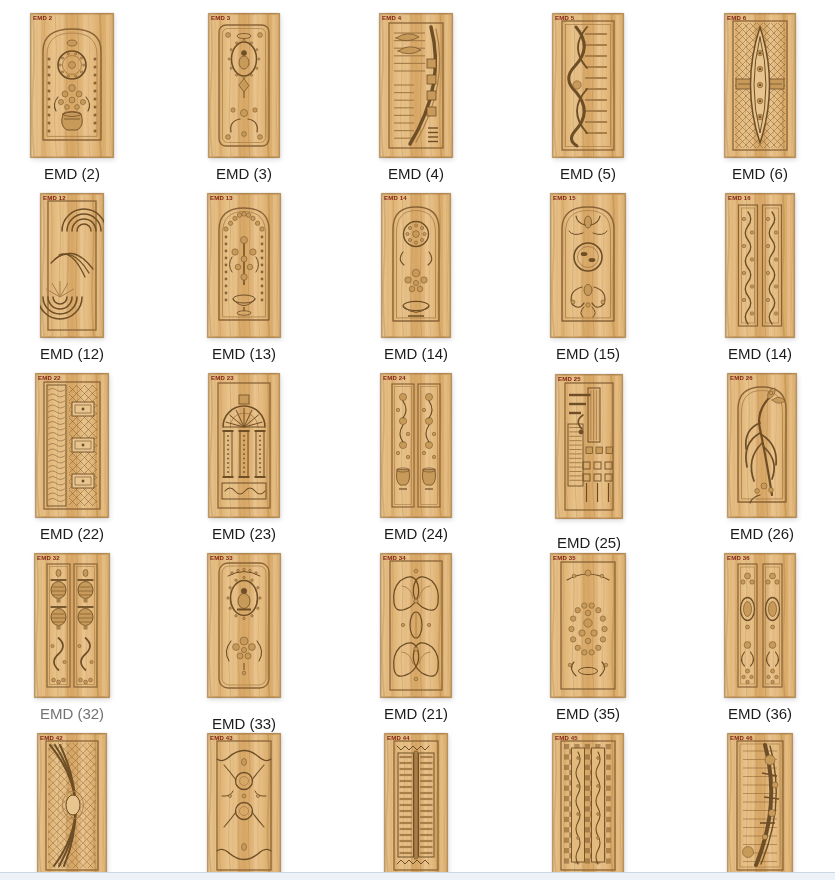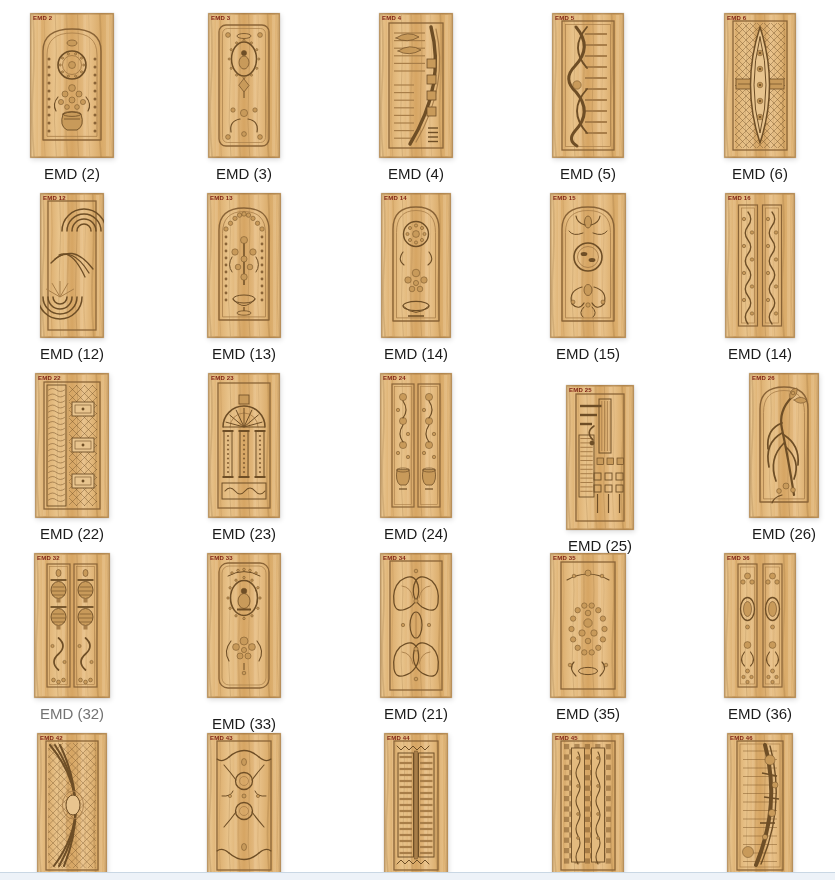--- a/index.html
+++ b/index.html
@@ -993,21 +993,21 @@
               <circle cx="44" cy="80" r="1.7" fill="#c89a5a" stroke="#6e4e26" stroke-width="0.5"></circle>
               <circle cx="54" cy="84" r="1.7" fill="#c89a5a" stroke="#6e4e26" stroke-width="0.5"></circle>
               <path d="M43 97 q-2 11 3 15 l6 0 q5 -4 3 -15 z" fill="#c89a5a" stroke="#6e4e26" stroke-width="0.8" stroke-linecap="round" stroke-linejoin="round"></path>
               <ellipse cx="49" cy="97" rx="6.5" ry="2" fill="none" stroke="#6e4e26" stroke-width="0.7"></ellipse>
               <line x1="45" y1="116" x2="53" y2="116" stroke="#6e4e26" stroke-width="1.2"></line>
             </svg>
             <span class="tag" style="color: rgb(126, 31, 18);">EMD 24</span>
           </div>
           <figcaption class="caption" style="color: rgb(27, 27, 27);">EMD (24)</figcaption>
         </figure>
-        <figure class="cell" style="margin: 12px;">
+        <figure class="cell" style="margin: 1px; justify-content: space-between;">
           <div class="door" style="width: 68px;">
             <svg viewBox="0 0 68 145" width="68" height="145">
               <defs>
                 <linearGradient id="g13" x1="0" y1="0" x2="1" y2="0">
                   <stop offset="0" stop-color="#eccb97"></stop>
                   <stop offset="0.15" stop-color="#dcae6e"></stop>
                   <stop offset="0.3" stop-color="#e9c48c"></stop>
                   <stop offset="0.5" stop-color="#d6a563"></stop>
                   <stop offset="0.7" stop-color="#e8c189"></stop>
                   <stop offset="0.85" stop-color="#d9aa68"></stop>

